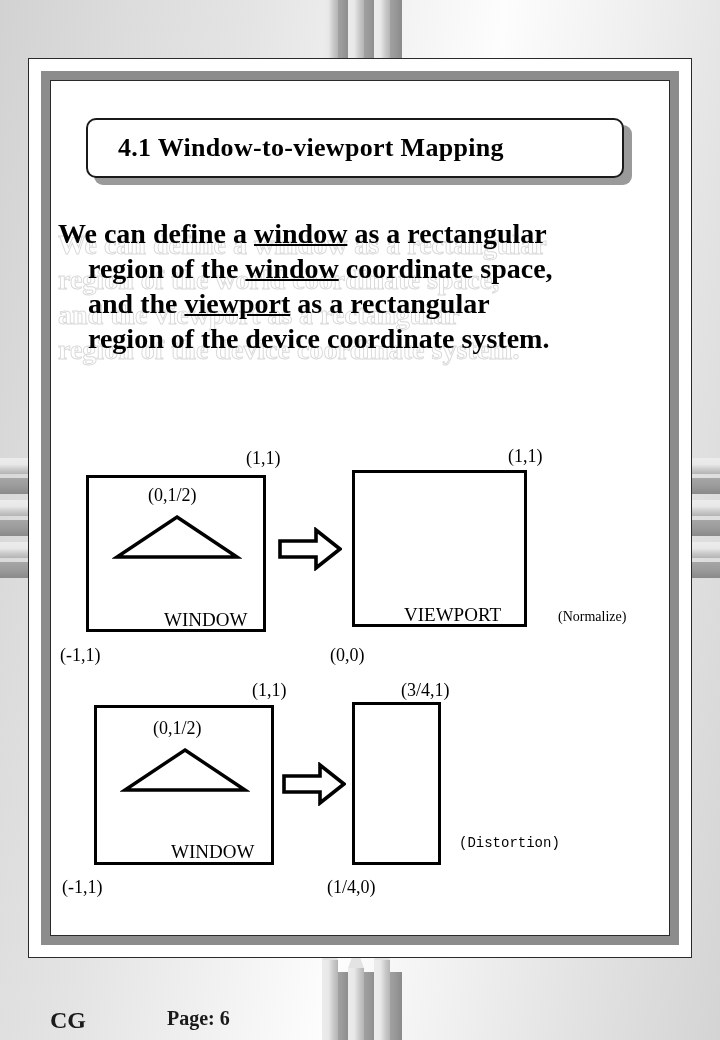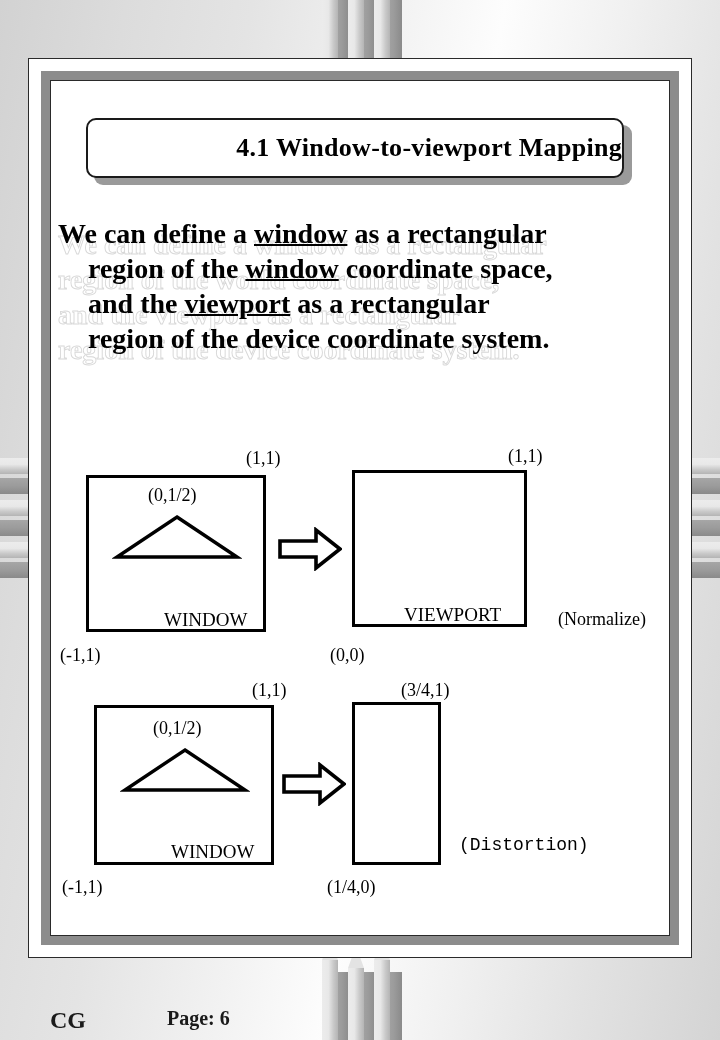--- a/index.html
+++ b/index.html
@@ -125,21 +125,20 @@
   .title-box {
     position: absolute;
     left: 86px; top: 118px;
     width: 538px; height: 60px;
     background: #ffffff;
     border: 2px solid #1a1a1a;
     border-radius: 10px;
     box-sizing: border-box;
     display: flex;
     align-items: center;
-    justify-content: flex-end;
   }
   .title-text {
     font-size: 26px;
     font-weight: bold;
     color: #000000;
     padding-left: 30px;
     letter-spacing: 0.3px;
     white-space: nowrap;
   }
 
@@ -188,21 +187,21 @@
     white-space: nowrap;
   }
   .coord-label {
     position: absolute;
     font-size: 18px;
     color: #000000;
     white-space: nowrap;
   }
   .note-label {
     position: absolute;
-    font-size: 18px;
+    font-size: 14px;
     color: #000000;
     white-space: nowrap;
   }
   .tri { position: absolute; }
   .arrow { position: absolute; }
 
   
   .footer-text {
     position: absolute;
     font-weight: bold;

